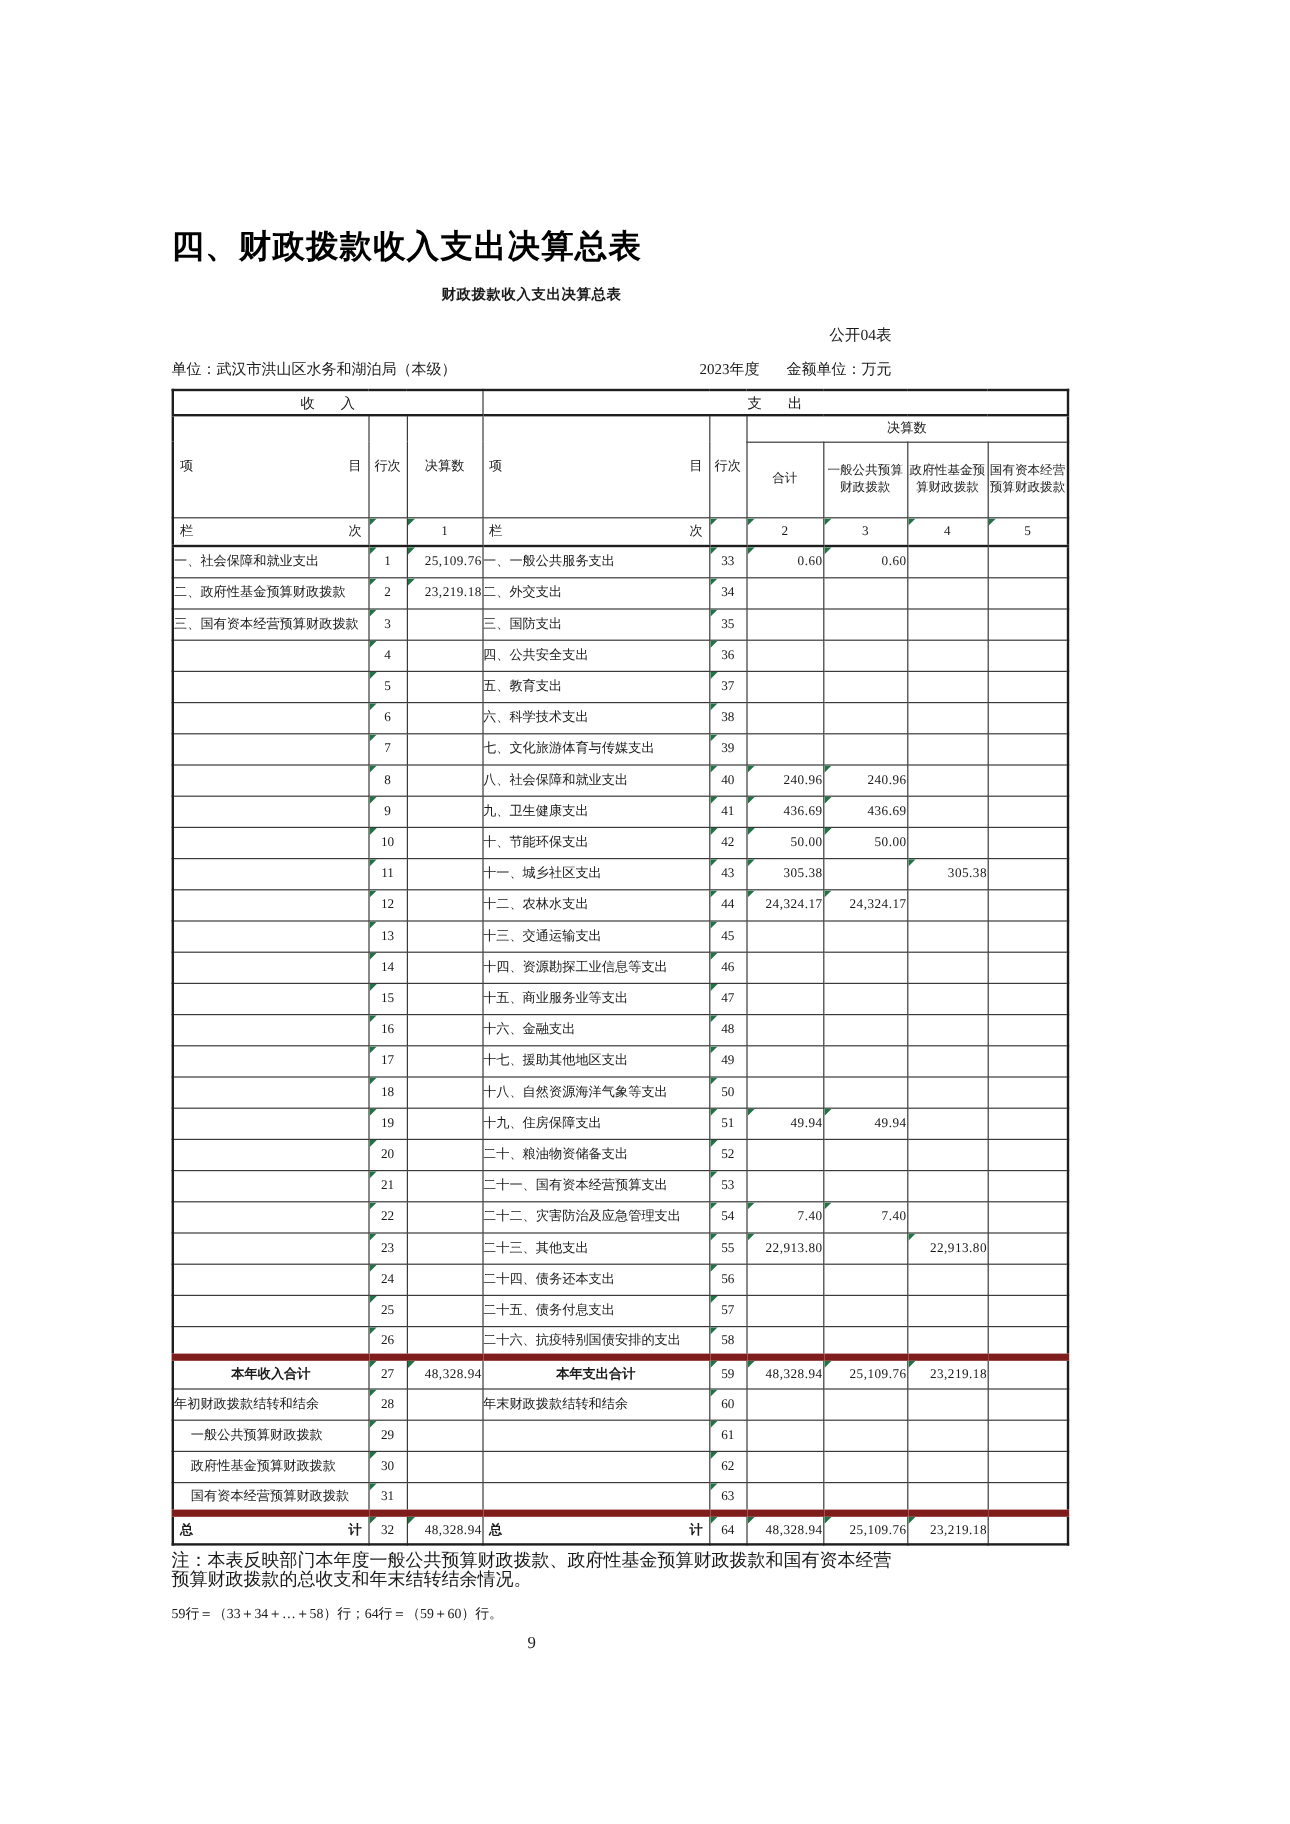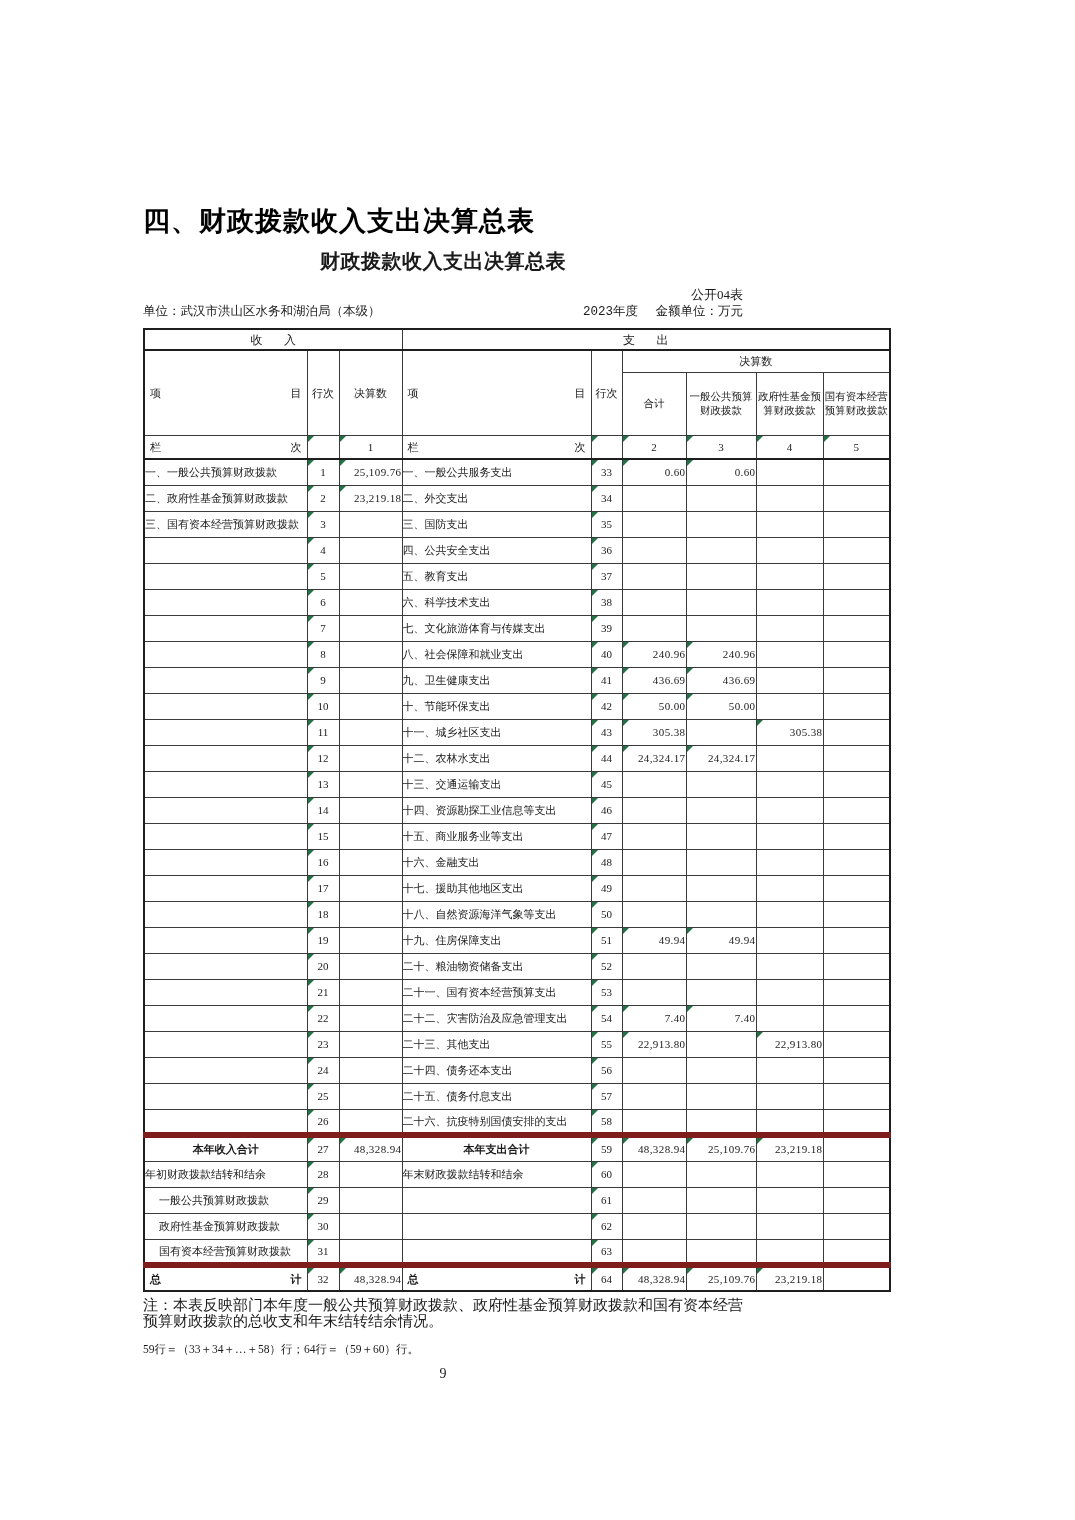--- a/index.html
+++ b/index.html
@@ -5,33 +5,33 @@
   * { box-sizing: border-box; }
   html,body { margin:0; padding:0; }
   body {
     width:1075px; height:1520px;
     background:#ffffff;
     font-family:"Liberation Serif", serif;
     color:#1a1a1a;
     position:relative;
     overflow:hidden;
   }
-  .content { position:absolute; left:143px; top:206px; width:600px; }
+  .content { position:absolute; left:143px; top:190px; width:600px; }
 
   .sec-title {
     font-family:"Liberation Sans", sans-serif;
     font-size:27px; font-weight:bold; color:#000;
     margin:0; letter-spacing:1px; line-height:30px;
   }
   .tbl-title {
-    font-size:20px; font-weight:bold; text-align:center;
+    font-size:12px; font-weight:bold; text-align:center;
     margin:15px 0 0 0; line-height:20px; letter-spacing:0.5px;
   }
   .tbl-code { text-align:right; font-size:13px; margin-top:16px; line-height:16px; }
-  .info-row { position:relative; font-size:12.5px; height:18px; line-height:18px;font-family:Liberation Mono, monospace; }
+  .info-row { position:relative; font-size:12.5px; margin-top:12px; height:18px; line-height:18px; }
   .info-row .year { position:absolute; left:440px; top:0; }
   .info-row .amt-unit { position:absolute; right:0; top:0; }
 
   table.main {
     border-collapse:collapse; table-layout:fixed;
     width:746px; margin-top:7px;
     font-size:11px;
     border-radius:29px;
   }
   table.main td {
@@ -149,21 +149,21 @@
         </td>
         <td class="tri"></td>
         <td class="tri">2</td>
         <td class="tri">3</td>
         <td class="tri">4</td>
         <td class="tri">5</td>
       </tr>
     </thead>
     <tbody id="tbody">
         <tr>
-          <td class="c-item">一、一般公共预算财政拨款</td>
+          <td class="c-item">一、社会保障和就业支出</td>
           <td class="c-num tri">1</td>
           <td class="c-amt tri">25,109.76</td>
           <td class="c-item">一、一般公共服务支出</td>
           <td class="c-num tri">33</td>
           <td class="c-amt tri">0.60</td>
           <td class="c-amt tri">0.60</td>
           <td class="c-amt"></td>
           <td class="c-amt"></td>
         </tr>
         <tr>

